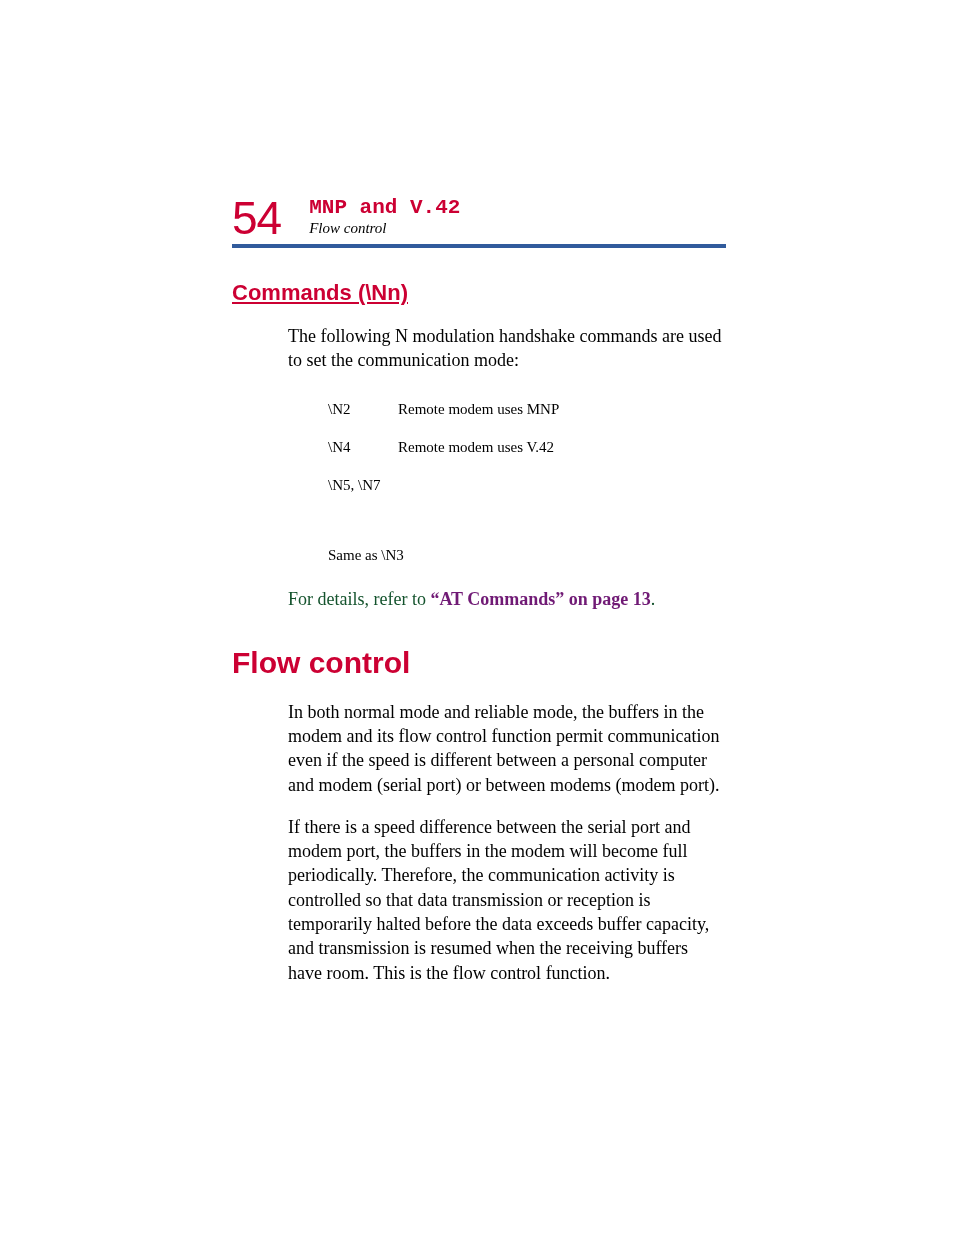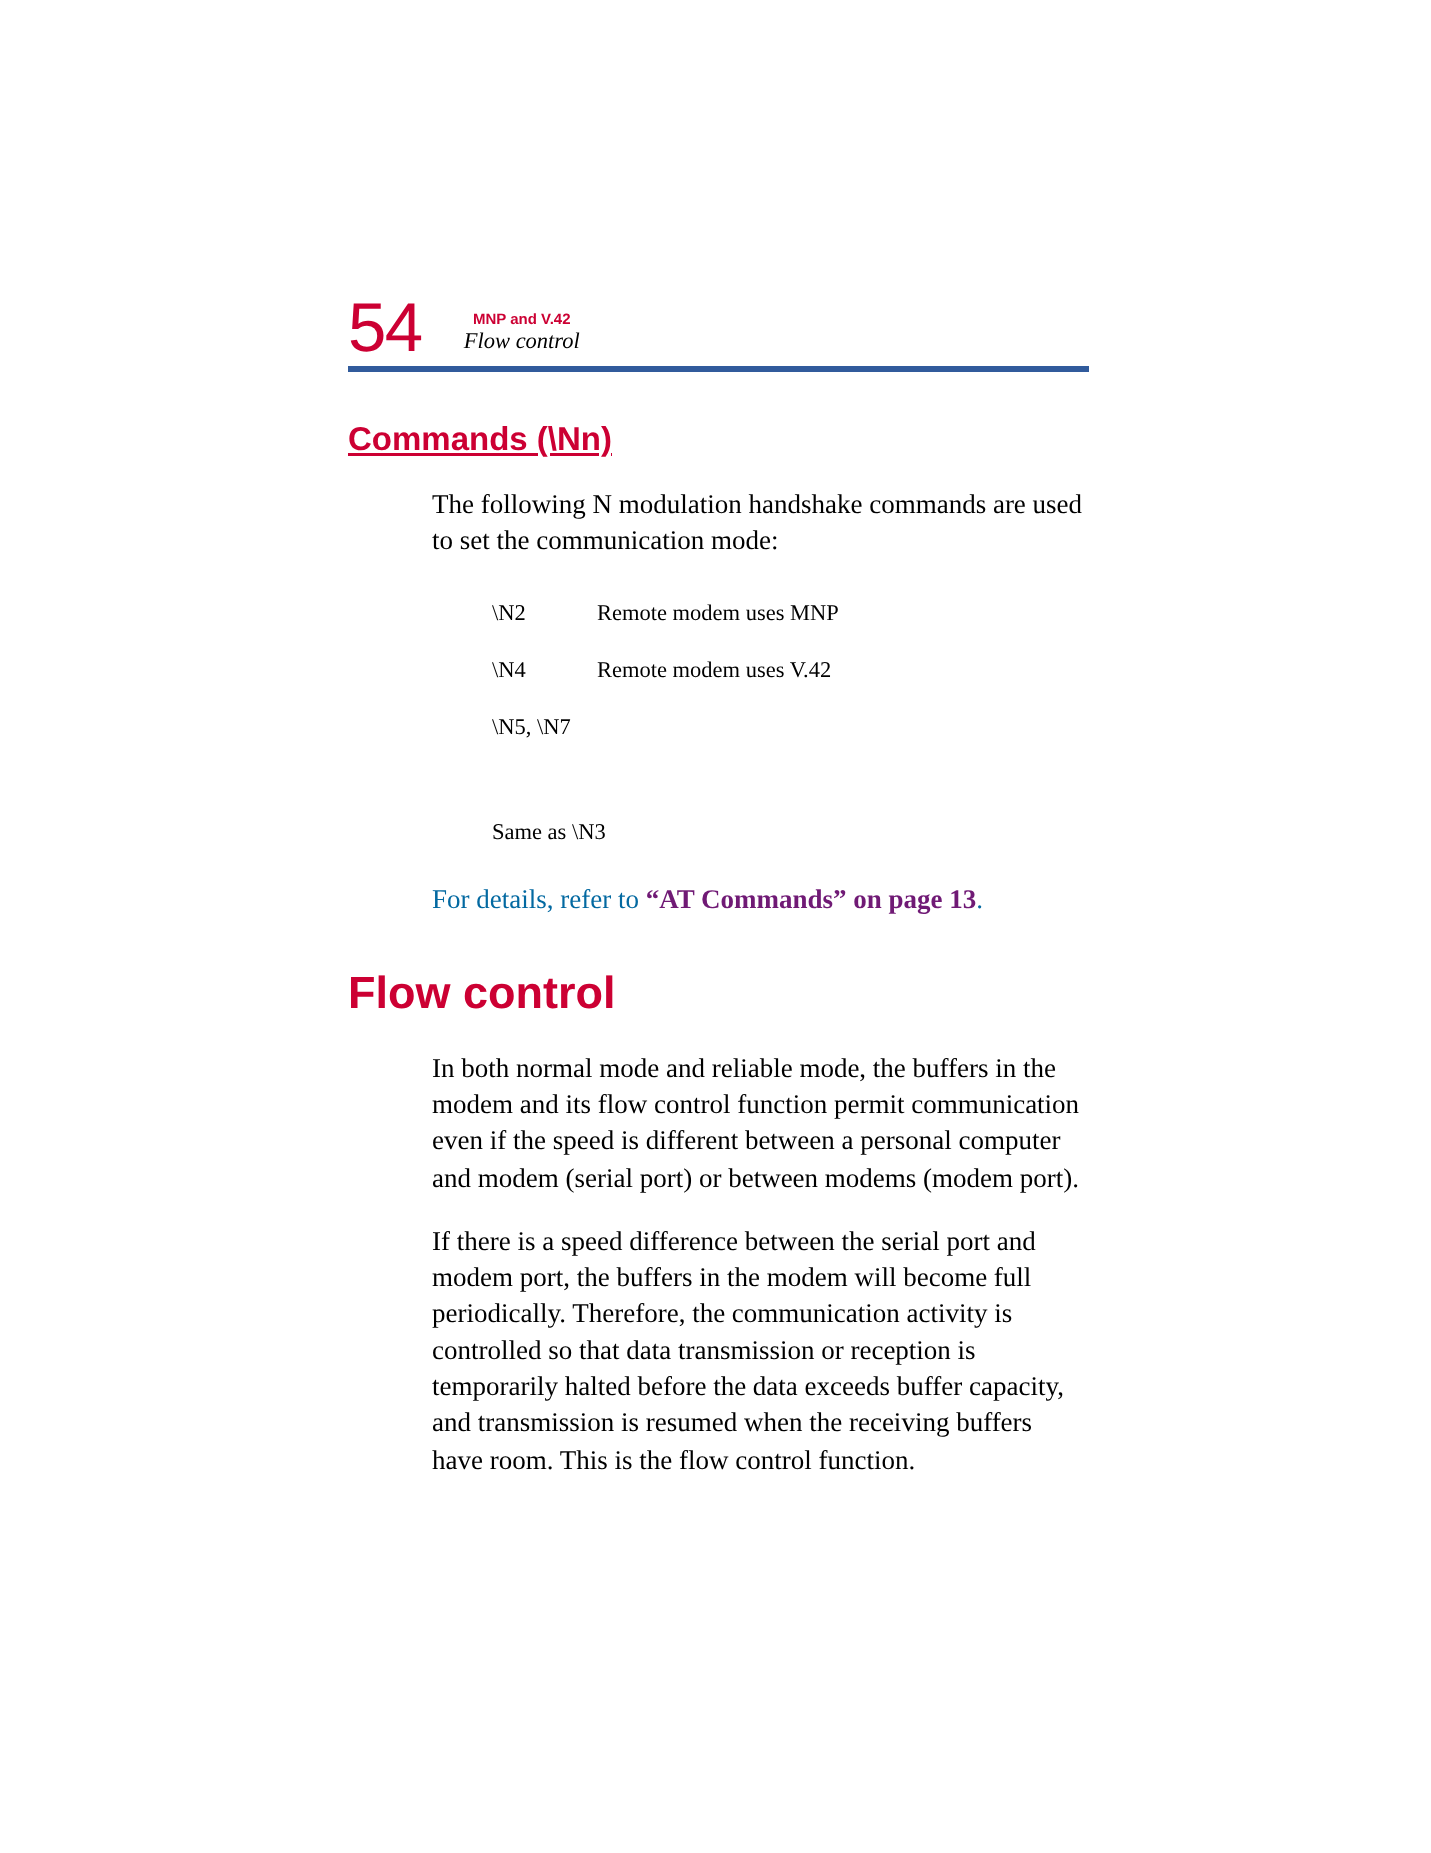--- a/index.html
+++ b/index.html
@@ -18,39 +18,38 @@
     box-sizing: border-box;
   }
   .header-block {
     position: absolute;
     left: 232px;
     top: 195px;
     right: 228px;
     display: flex;
     align-items: flex-end;
     gap: 28px;
-    text-align: center;
   }
   .page-number {
     font-family: "Arial Narrow", Arial, sans-serif;
     font-stretch: condensed;
     font-size: 46px;
     font-weight: 400;
     color: #cc0033;
     line-height: 1;
     letter-spacing: -1px;
   }
   .header-titles {
     padding-bottom: 4px;
   }
   .header-chapter {
-    font-family: Liberation Sans, sans-serif;
+    font-family: Liberation Mono, monospace;
     font-stretch: condensed;
     font-weight: 700;
-    font-size: 10px;
+    font-size: 21px;
     color: #cc0033;
     line-height: 1.15;
   }
   .header-section {
     font-style: italic;
     font-size: 15px;
     color: #000;
     line-height: 1.15;
   }
   .header-rule {
@@ -103,21 +102,21 @@
     line-height: 1.35;
   }
   .cmd-row:last-child { margin-bottom: 0; flex-direction: column; }
   .cmd-key {
     width: 70px;
     flex: 0 0 70px;
   }
   .cmd-desc {
     max-width: 255px;
   }
-  .xref-text { color: #0369a1; }
+  .xref-text { color: #14532d; }
   .xref-link {
     color: #701a75;
     text-decoration: none;
     cursor: pointer;
     font-weight: bold;
   }
 </style>
 </head>
 <body>
 

